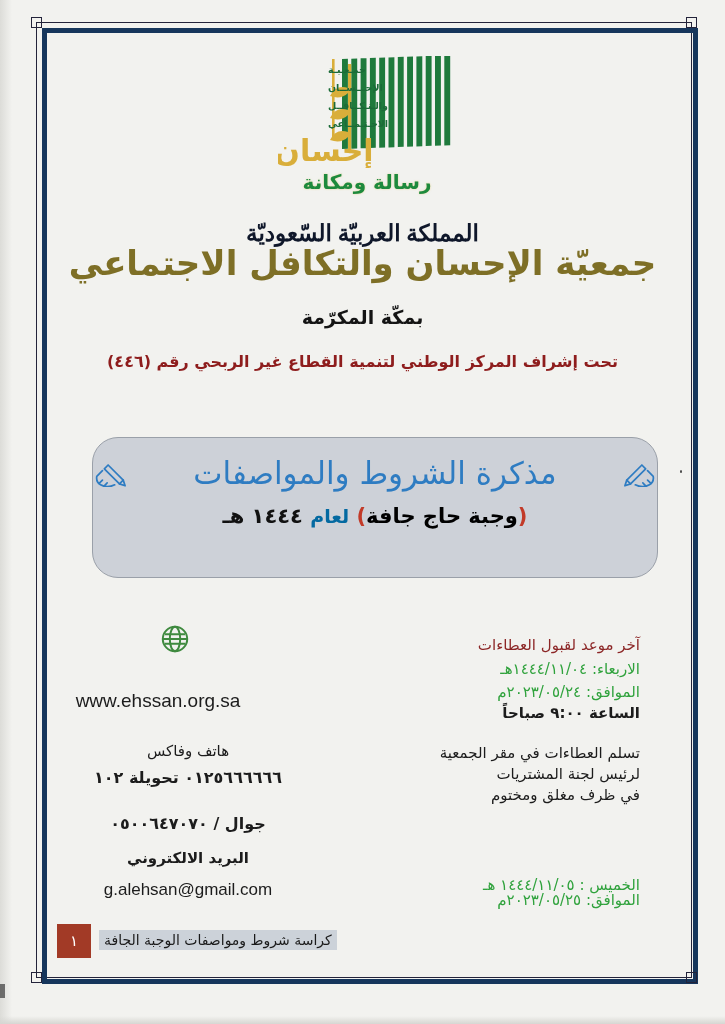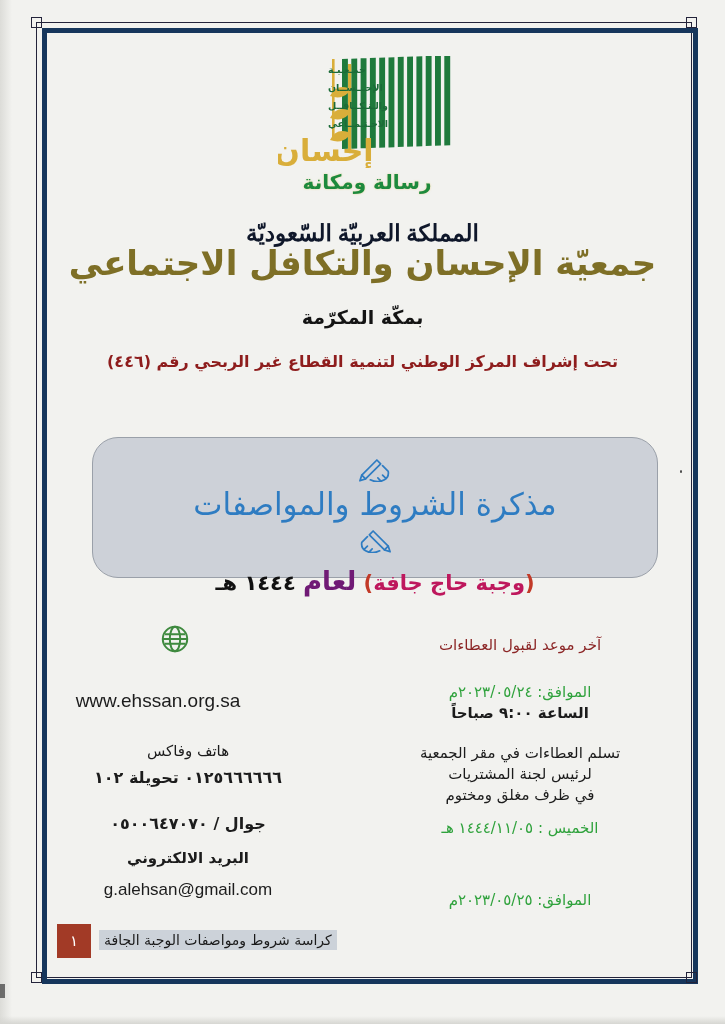--- a/index.html
+++ b/index.html
@@ -26,50 +26,50 @@
 
   .heading{position:absolute;left:60px;width:605px;text-align:center;direction:rtl;}
   .country{top:220px;font-size:23px;font-weight:bold;color:#0f172a;font-family:Liberation Serif, serif;}
   .org-name{top:243px;font-size:34px;font-weight:bold;color:#7e6f26;}
   .city{top:306px;font-size:19px;font-weight:bold;color:#141414;}
   .supervision{top:352px;font-size:16px;font-weight:bold;color:#8e1d1d;}
 
   
   .title-box{position:absolute;left:92px;top:437px;width:566px;height:141px;
         background:#cdd1d8;border:1px solid #9aa0a9;border-radius:26px;box-sizing:border-box;direction:rtl;}
-  .title-row{display:flex;justify-content:space-between;align-items:center;gap:4px;margin-top:17px;flex-direction:column;}
+  .title-row{display:flex;justify-content:space-between;align-items:center;gap:4px;margin-top:17px;}
   .box-title{font-size:31px;color:#2e7cc2;}
   .hand-flip{transform:scaleX(-1);display:inline-flex;}
   .hand{display:inline-flex;}
   .box-subtitle{margin-top:13px;text-align:center;font-size:21px;font-weight:bold;direction:rtl;}
   .paren{color:#c23a28;}
-  .meal{color:#be185d;}
-  .year-label{color:#701a75;font-size:26px;}
+  .meal{color:#000000;}
+  .year-label{color:#0369a1;font-size:19px;}
   .year{color:#111;}
 
   
   .globe-wrap{position:absolute;left:160px;top:624px;width:30px;height:30px;}
   .website{position:absolute;left:48px;top:690px;width:220px;text-align:center;
         font-size:19px;color:#1c1c1c;font-family:"Liberation Sans",sans-serif;}
   .lcol{position:absolute;left:68px;width:240px;text-align:center;direction:rtl;color:#1c1c1c;}
   .phone-label{top:742px;font-size:15px;}
   .phone-num{top:768px;font-size:16px;font-weight:bold;}
   .mobile{top:814px;font-size:16px;font-weight:bold;}
   .email-label{top:849px;font-size:15px;font-weight:bold;}
   .email{position:absolute;left:68px;top:880px;width:240px;text-align:center;
         font-size:17px;color:#1c1c1c;font-family:"Liberation Sans",sans-serif;direction:ltr;}
 
   
-  .rcol{position:absolute;left:400px;width:240px;text-align:center;direction:rtl;font-size:15px;color:#1c1c1c;}
+  .rcol{position:absolute;left:400px;width:240px;text-align:right;direction:rtl;font-size:15px;color:#1c1c1c;}
   .maroon{color:#8c2626;}
   .green{color:#2fa23c;}
   .boldline{font-weight:bold;}
   .r1{top:636px;} .r2{top:660px;} .r3{top:683px;} .r4{top:704px;}
   .r5{top:744px;} .r6{top:765px;} .r7{top:786px;}
-  .r8{top:847px;} .r9{top:819px;} .r10{top:891px;} .r11{top:912px;}
+  .r8{top:847px;} .r9{top:876px;} .r10{top:891px;} .r11{top:912px;}
 
   
   .page-square{position:absolute;left:57px;top:924px;width:34px;height:34px;background:#a23a26;
         display:flex;align-items:center;justify-content:center;color:#fff;font-size:15px;}
   .footer-label{position:absolute;left:99px;top:930px;direction:rtl;font-size:14px;color:#1a1a1a;
         background:#ccd2d9;padding:2px 5px;}
 
   .dot{position:absolute;left:680px;top:470px;width:2px;height:3px;background:#444;border-radius:50%;}
   .edge-mark{position:absolute;left:0;top:984px;width:5px;height:14px;background:#3a3a3a;opacity:.7;}
 </style>
@@ -161,20 +161,21 @@
     </svg>
   </div>
   <div class="website">www.ehssan.org.sa</div>
   <div class="lcol phone-label">هاتف وفاكس</div>
   <div class="lcol phone-num">٠١٢٥٦٦٦٦٦٦ تحويلة ١٠٢</div>
   <div class="lcol mobile">جوال / ٠٥٠٠٦٤٧٠٧٠</div>
   <div class="lcol email-label">البريد الالكتروني</div>
   <div class="email">g.alehsan@gmail.com</div>
 
   <div class="rcol r1 maroon">آخر موعد لقبول العطاءات</div>
+  <div class="rcol r2 green">الاربعاء: ١٤٤٤/١١/٠٤هـ</div>
   <div class="rcol r3 green">الموافق: ٢٠٢٣/٠٥/٢٤م</div>
   <div class="rcol r4 boldline">الساعة ٩:٠٠ صباحاً</div>
   <div class="rcol r5">تسلم العطاءات في مقر الجمعية</div>
   <div class="rcol r6">لرئيس لجنة المشتريات</div>
   <div class="rcol r7">في ظرف مغلق ومختوم</div>
   <div class="rcol r9 green">الخميس : ١٤٤٤/١١/٠٥ هـ</div>
   <div class="rcol r10 green">الموافق: ٢٠٢٣/٠٥/٢٥م</div>
 
   <div class="page-square">
     <span>١</span>

